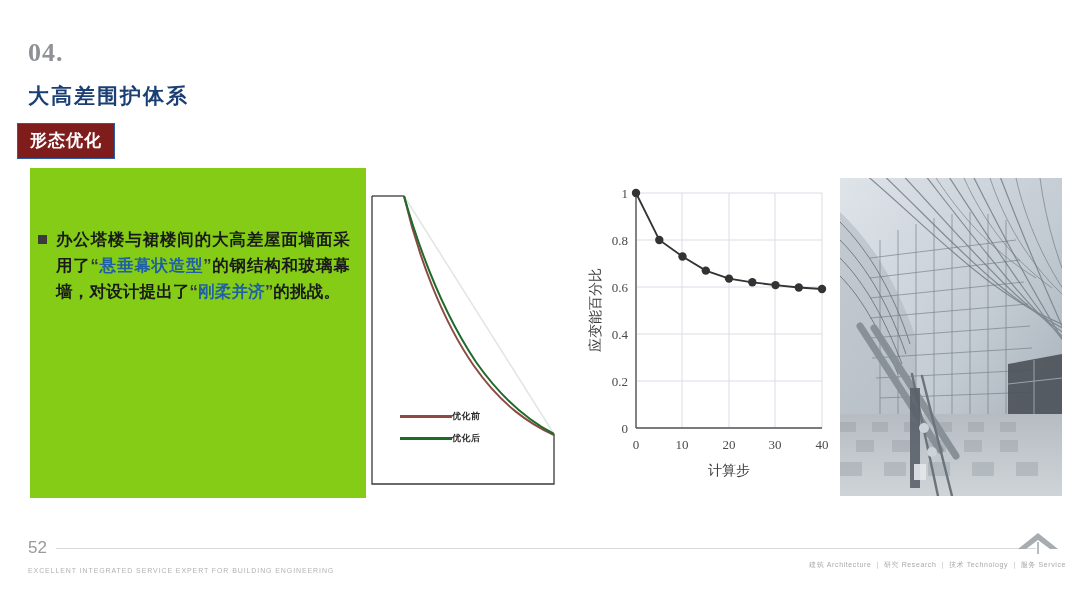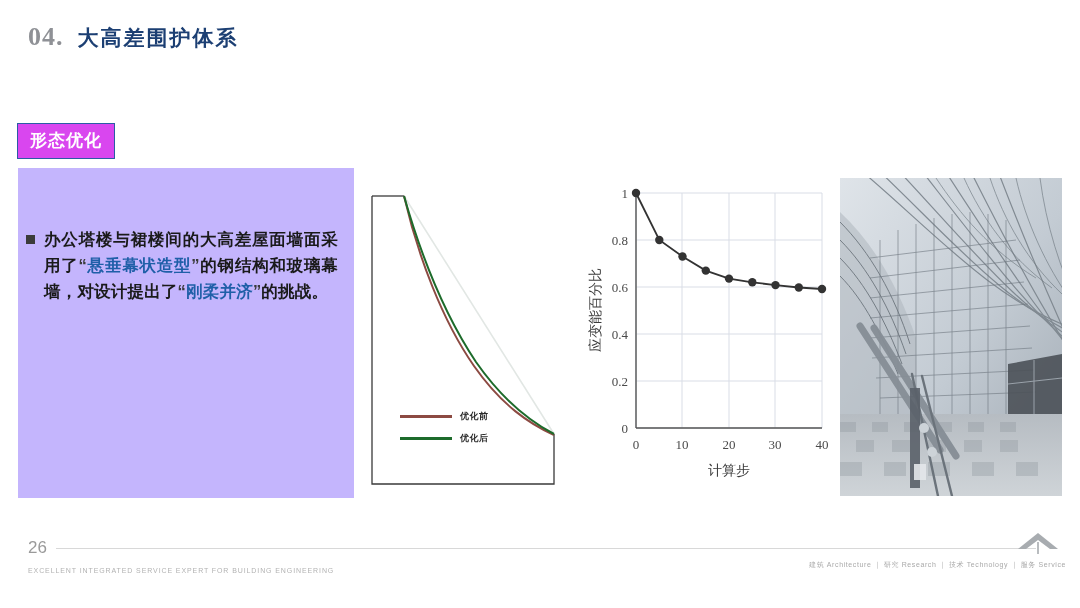--- a/index.html
+++ b/index.html
@@ -5,66 +5,66 @@
   html,body{margin:0;padding:0;}
   body{
     width:1080px;height:608px;
     background:#ffffff;
     font-family:"Liberation Sans","DejaVu Sans",sans-serif;
     overflow:hidden;position:relative;
   }
   .slide{position:absolute;inset:0;background:#fff;}
 
   
-  .header{position:absolute;left:28px;top:22px;display:flex;align-items:baseline;gap:14px;}
+  .header{position:absolute;left:28px;top:38px;display:flex;align-items:baseline;gap:14px;flex-direction:column;}
   .hdr-num{
     font-size:26px;font-weight:bold;color:#8f9196;letter-spacing:1px;
     font-family:"Liberation Serif","DejaVu Serif",serif;
   }
   .hdr-title{
     font-size:21px;font-weight:bold;color:#1c3f73;letter-spacing:2px;
   }
 
   
   .badge{
     position:absolute;left:18px;top:124px;
-    background:#d946ef;color:#ffffff;
+    background:#7f1d1d;color:#ffffff;
     font-size:17px;font-weight:bold;letter-spacing:1px;
     padding:5px 12px 6px 12px;
     box-shadow:0 0 0 1px #2b5ca5;
   }
 
   
   .content{position:absolute;left:18px;top:168px;width:1044px;height:330px;}
 
   
   .text-panel{
-    position:absolute;left:0;top:0;width:336px;height:330px;
-    background:#c4b5fd;
+    position:absolute;left:12px;top:0;width:336px;height:330px;
+    background:#84cc16;
   }
   .bullets{padding:58px 16px 0 8px;}
   .bullet{display:flex;gap:9px;margin-bottom:12px;}
   .bullet-marker{
     flex:0 0 auto;width:9px;height:9px;background:#3b3b3b;margin-top:9px;
   }
   .bullet-text{
     font-size:16.5px;line-height:26px;color:#1a1a1a;
     letter-spacing:0.2px;text-align:justify;font-weight:bold;
   }
   .hl{color:#1f5fa8;}
   .hl-q{color:#3a3a3a;}
 
   
   .shape-chart{
     position:absolute;left:352px;top:22px;width:186px;height:300px;
   }
   .shape-chart svg{display:block;}
 
   .legend{position:absolute;left:30px;bottom:36px;}
-  .legend-row{display:flex;align-items:center;gap:8px;margin-bottom:9px;justify-content:center;}
+  .legend-row{display:flex;align-items:center;margin-bottom:9px;justify-content:center;}
   .legend-swatch{width:52px;height:2.5px;display:block;}
   .legend-label{font-size:9px;color:#2b2b2b;font-weight:bold;letter-spacing:0.5px;}
 
   
   .line-chart{
     position:absolute;left:560px;top:10px;width:258px;height:320px;
   }
   .line-chart svg{display:block;}
   .axis-text{
     font-family:"Liberation Serif","DejaVu Serif",serif;
@@ -304,21 +304,21 @@
           <circle cx="84" cy="250" r="5" fill="#cdd3d8"></circle>
           <circle cx="92" cy="274" r="5" fill="#cdd3d8"></circle>
           <rect x="74" y="286" width="12" height="16" fill="#e3e7ea" opacity="0.9"></rect>
         </g>
       </svg>
     </div>
 
   </div>
 
   <div class="footer">
-    <div class="pagenum">26</div>
+    <div class="pagenum">52</div>
     <div class="foot-rule"></div>
 
     <div class="foot-left">
       <div class="l2">EXCELLENT INTEGRATED SERVICE EXPERT FOR BUILDING ENGINEERING</div>
     </div>
 
     <div class="foot-right">
       <div class="r2">建筑 Architecture ｜ 研究 Research ｜ 技术 Technology ｜ 服务 Service</div>
     </div>
 

